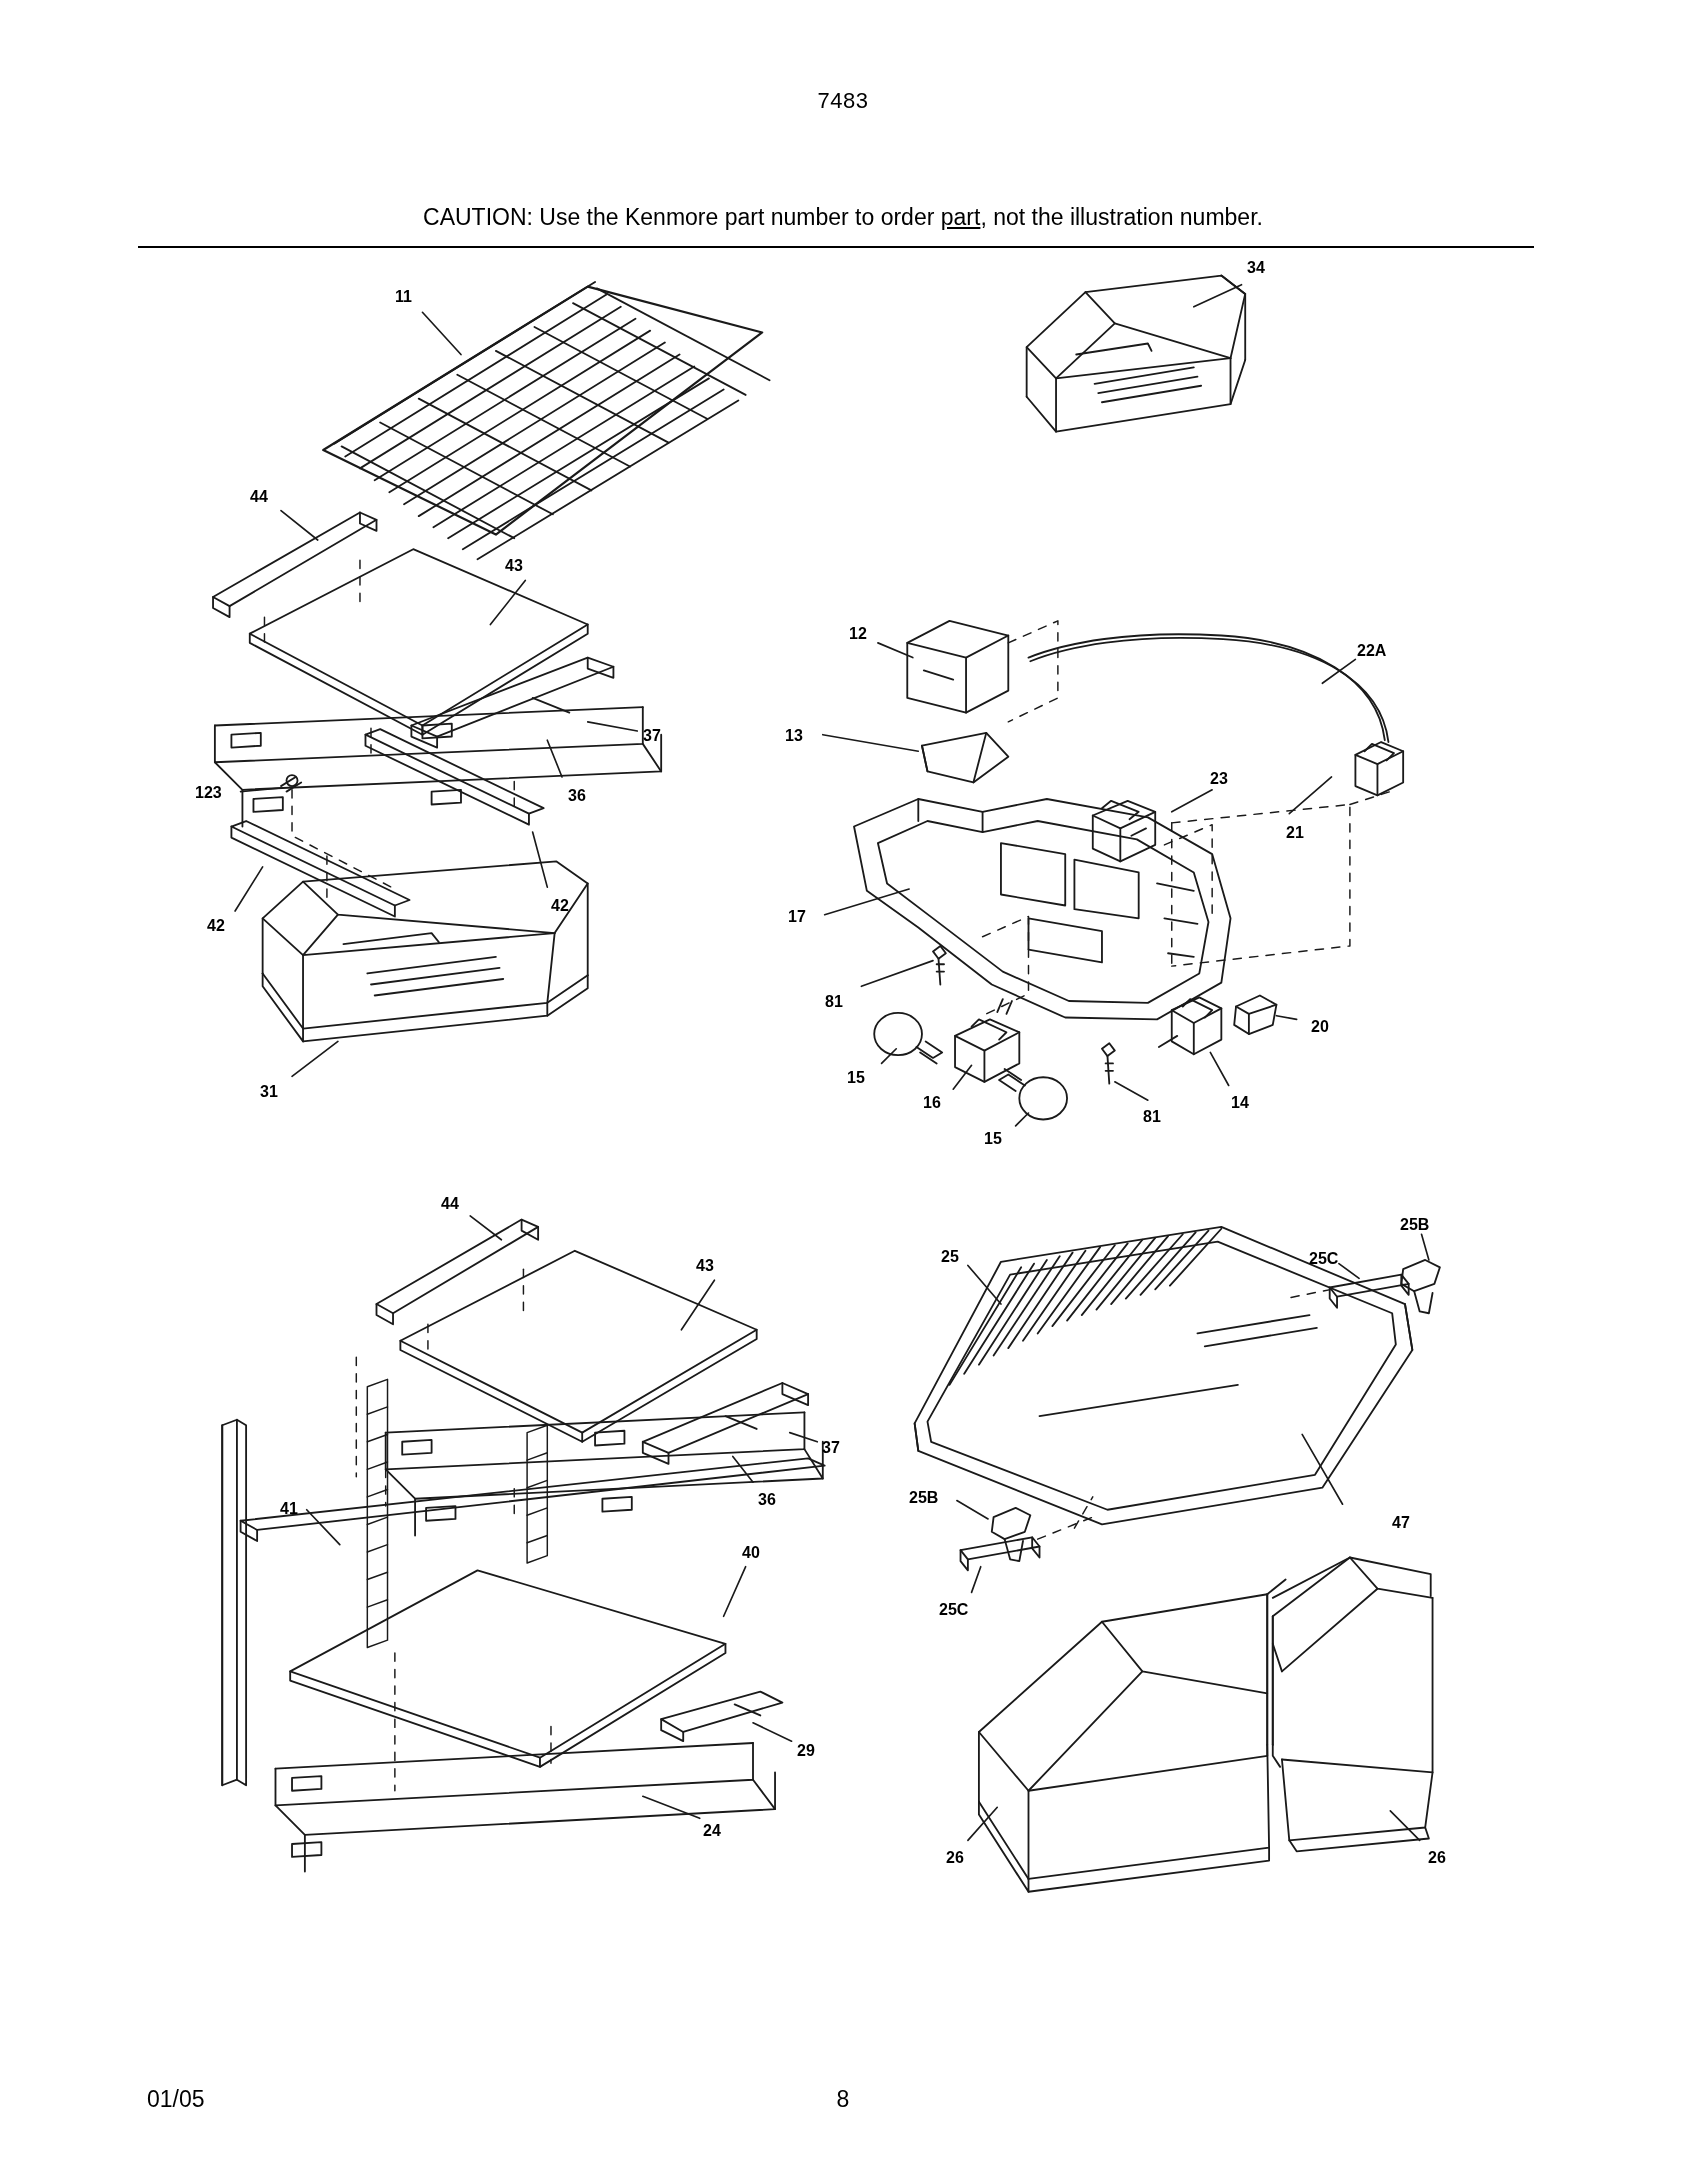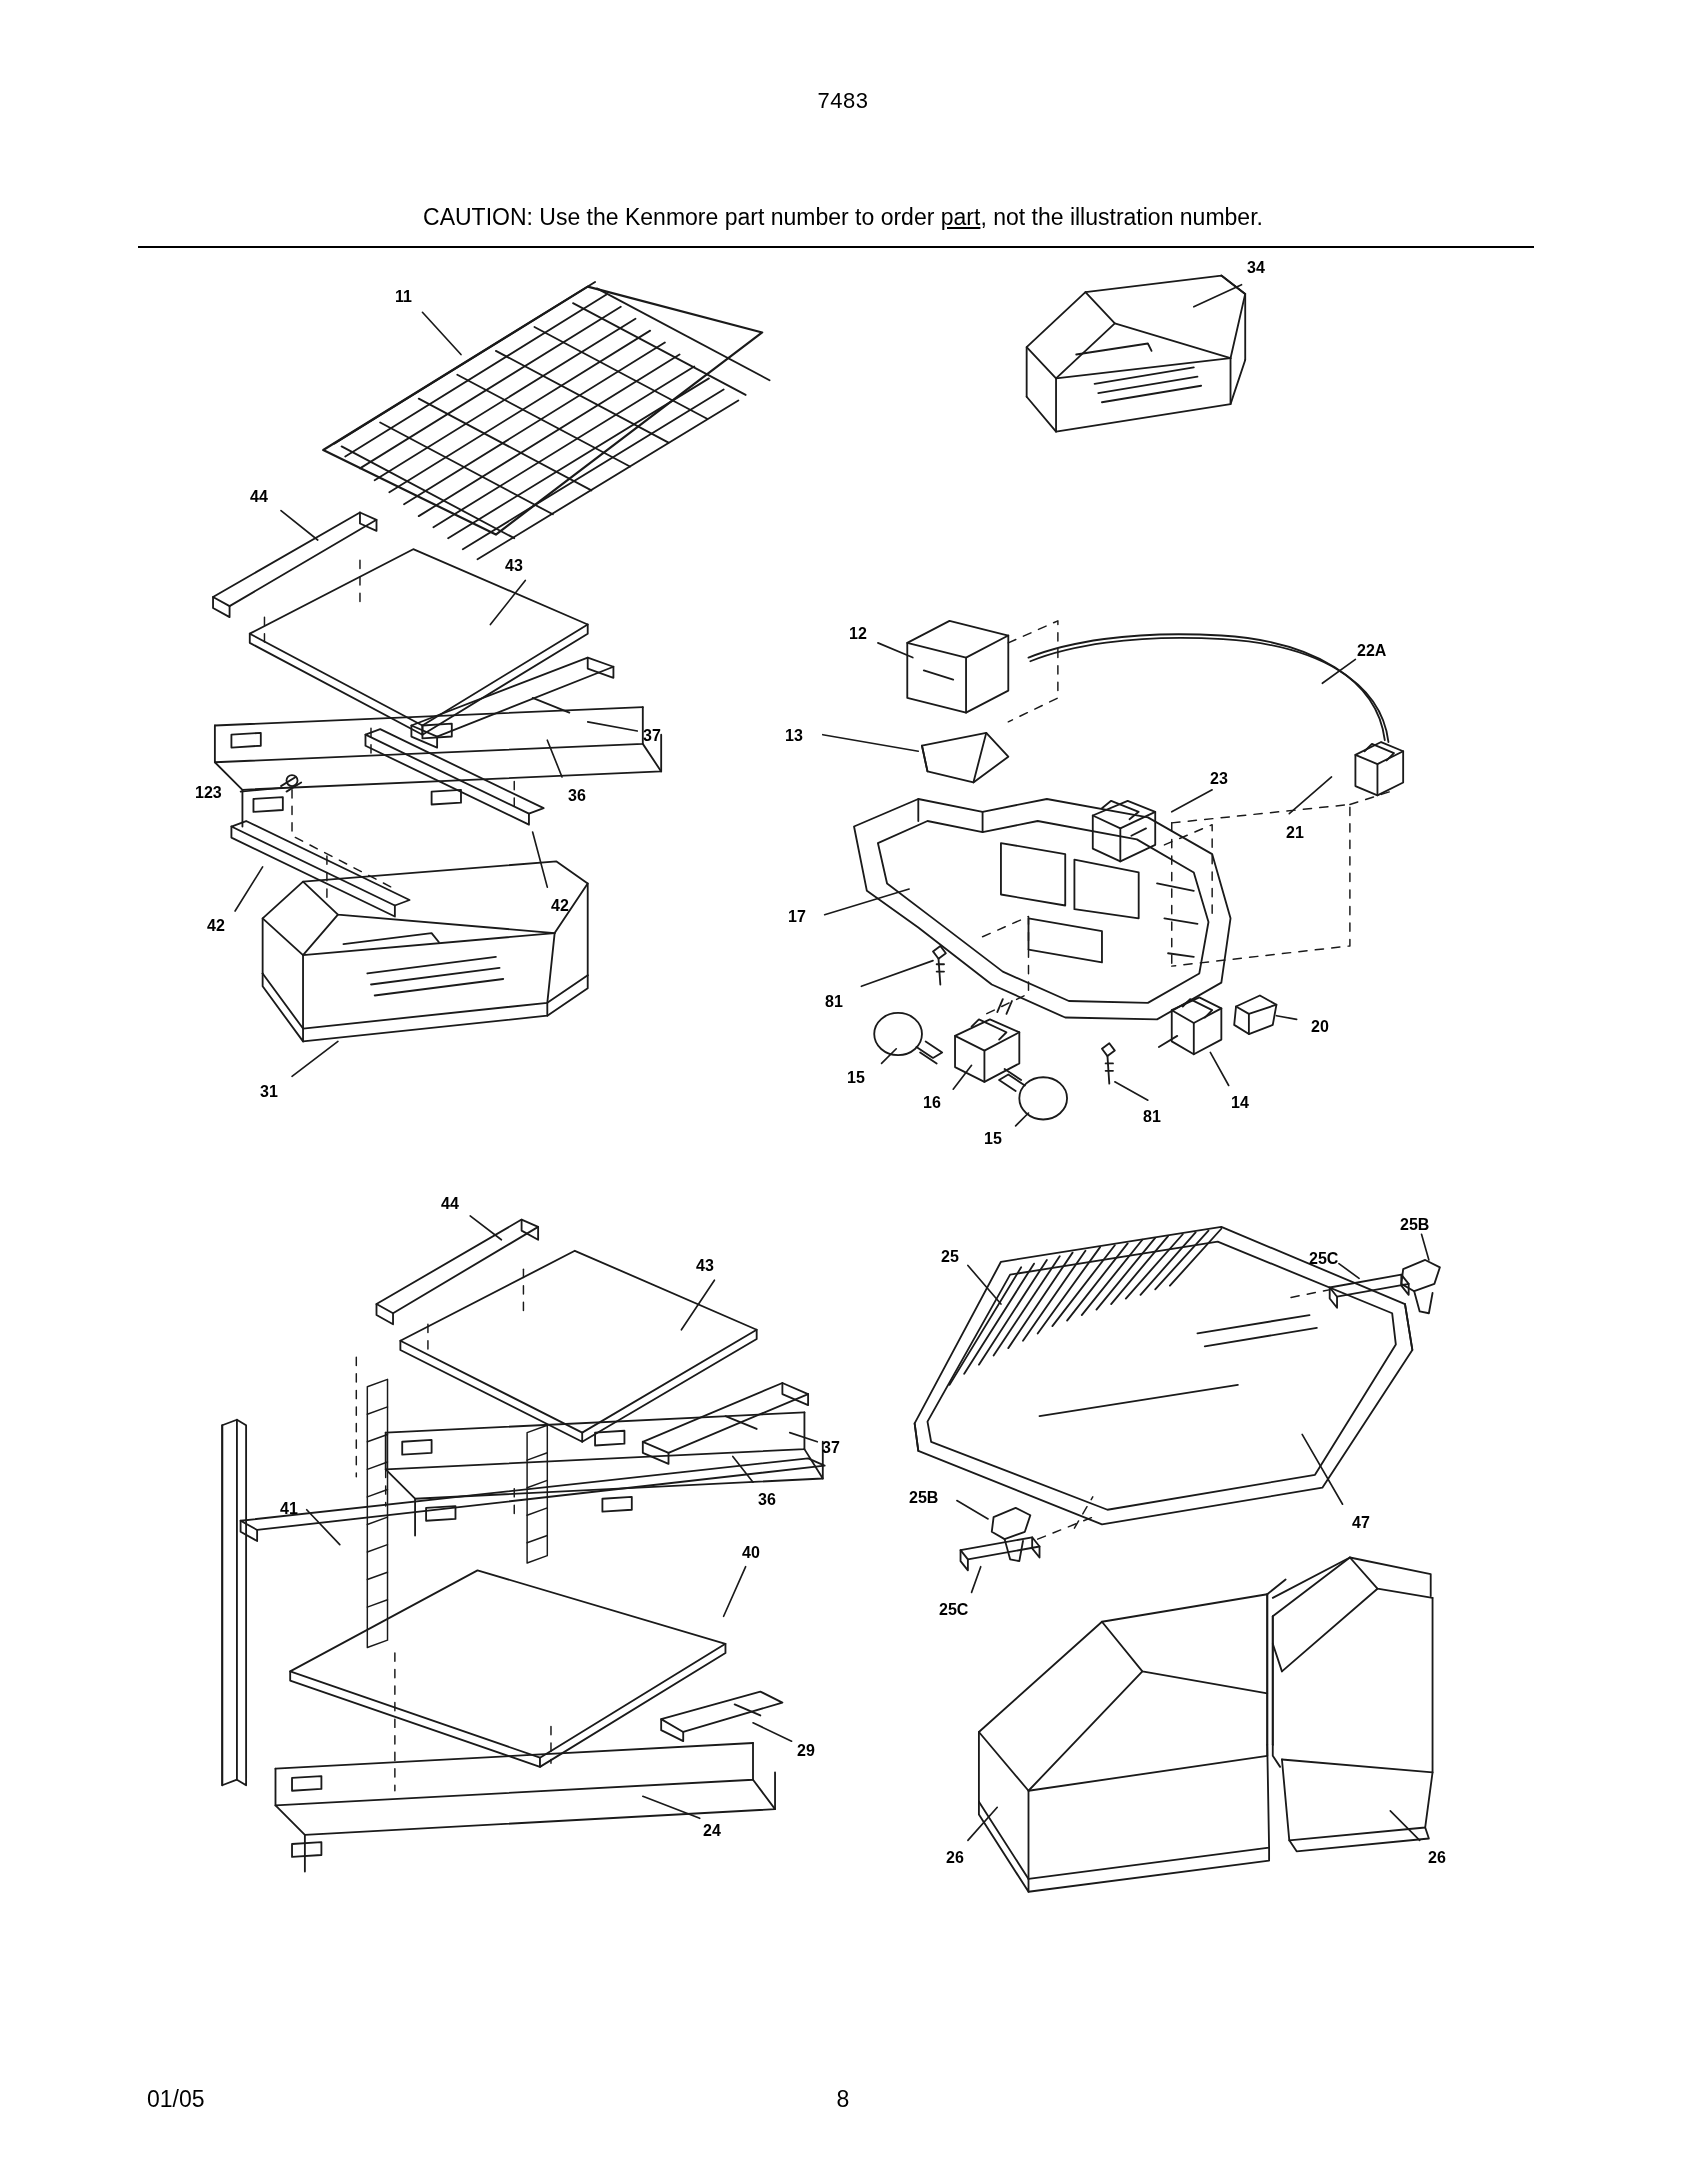--- a/index.html
+++ b/index.html
@@ -516,21 +516,21 @@
   <div class="lbl" style="left:1231px;top:1095px">14</div>
   <div class="lbl" style="left:1143px;top:1109px">81</div>
   <div class="lbl" style="left:984px;top:1131px">15</div>
   <div class="lbl" style="left:441px;top:1196px">44</div>
   <div class="lbl" style="left:696px;top:1258px">43</div>
   <div class="lbl" style="left:941px;top:1249px">25</div>
   <div class="lbl" style="left:1309px;top:1251px">25C</div>
   <div class="lbl" style="left:1400px;top:1217px">25B</div>
   <div class="lbl" style="left:822px;top:1440px">37</div>
   <div class="lbl" style="left:758px;top:1492px">36</div>
-  <div class="lbl" style="left:1352px;top:1515px">47</div>
+  <div class="lbl" style="left:1392px;top:1515px">47</div>
   <div class="lbl" style="left:909px;top:1490px">25B</div>
   <div class="lbl" style="left:280px;top:1501px">41</div>
   <div class="lbl" style="left:742px;top:1545px">40</div>
   <div class="lbl" style="left:939px;top:1602px">25C</div>
   <div class="lbl" style="left:797px;top:1743px">29</div>
   <div class="lbl" style="left:703px;top:1823px">24</div>
   <div class="lbl" style="left:946px;top:1850px">26</div>
   <div class="lbl" style="left:1428px;top:1850px">26</div>
 
   <div class="footer-date">01/05</div>

